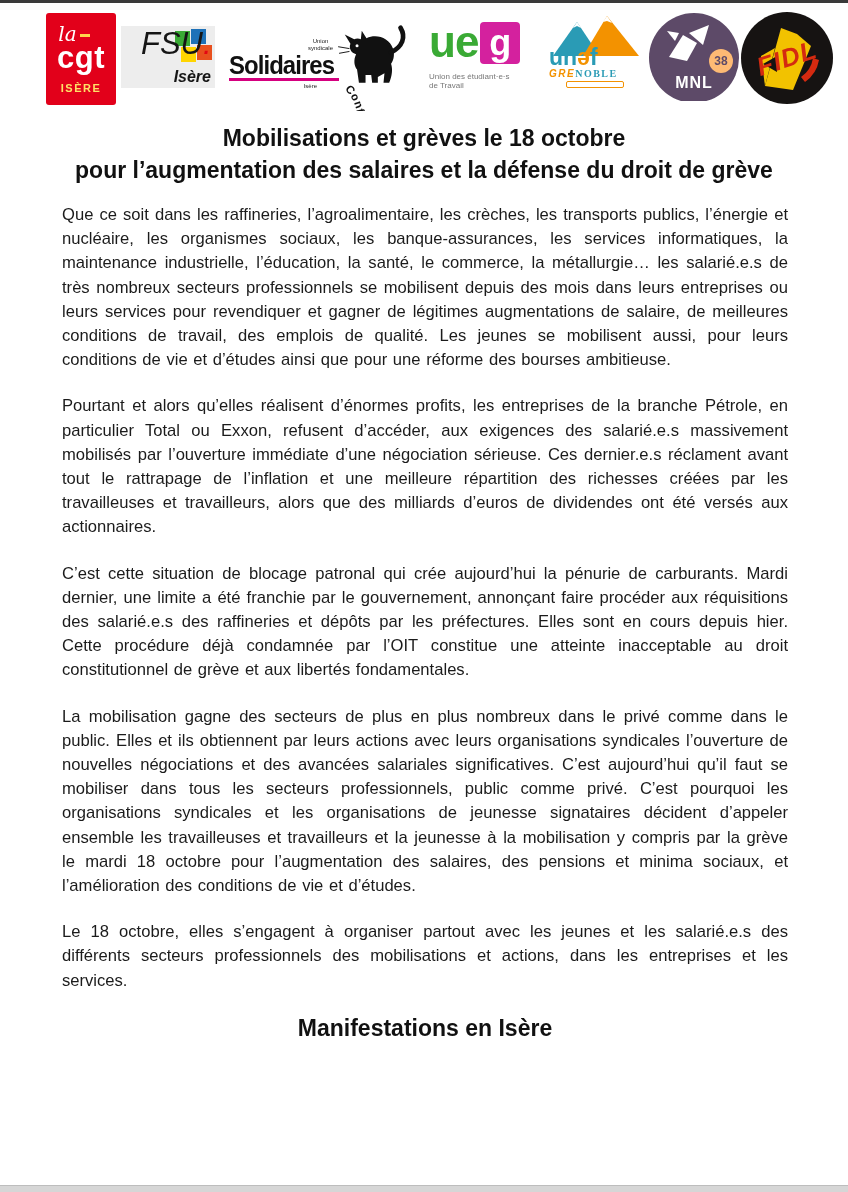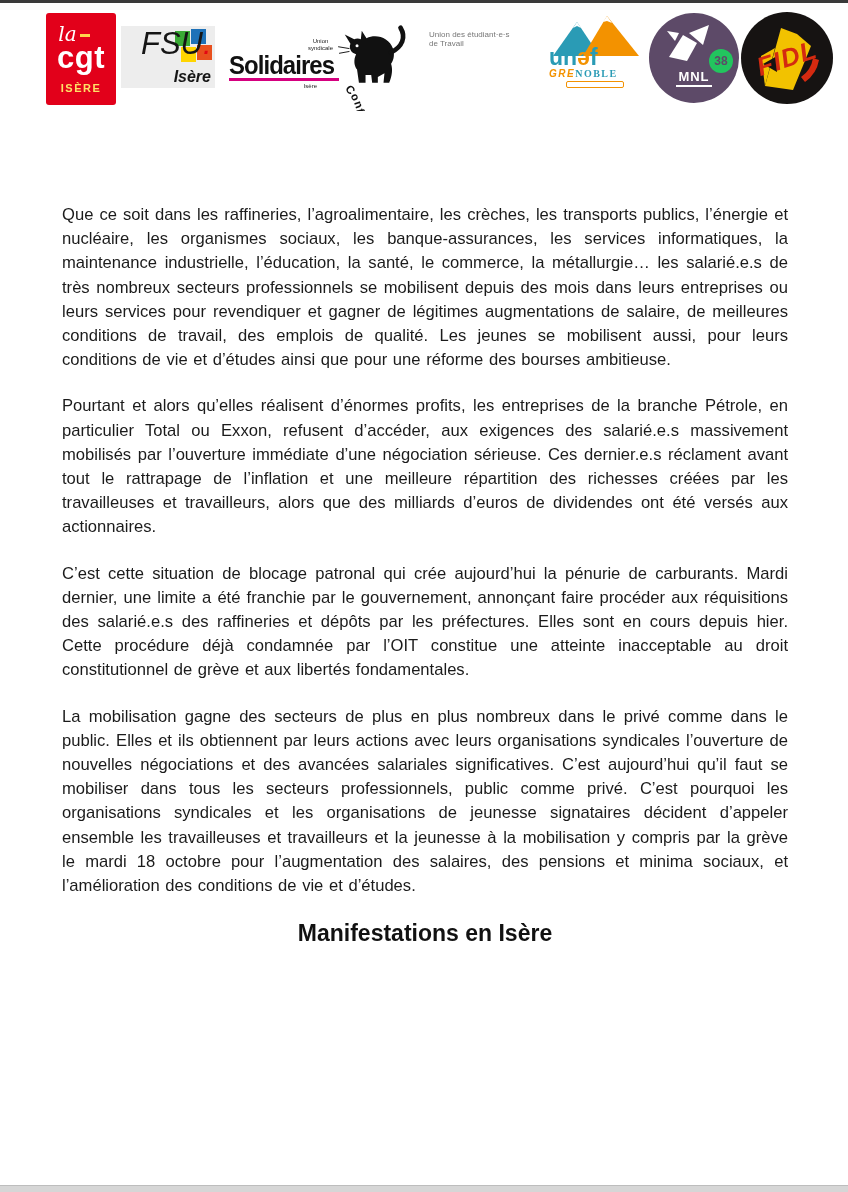--- a/index.html
+++ b/index.html
@@ -61,24 +61,24 @@
   .unef-e { color:#f39200; }
   .unef-city { font-size:10px; font-weight:bold; letter-spacing:1.5px; line-height:11px; }
   .unef-city .c1 { color:#f39200;font-style:italic; } .unef-city .c2 { color:#2a9bb5;font-family:Liberation Serif, serif; }
   .unef-tag { margin:2px auto 0; width:58px; height:7px; border:1px solid #f39200; border-radius:2px; }
 
   
   .mnl { left:649px; top:13px; width:90px; height:90px; border-radius:50%;
          display:flex; flex-direction:column; align-items:center; justify-content:flex-end; position:absolute; }
   .mnl-art { position:absolute; top:10px; left:14px; }
   .mnl-badge { position:absolute; right:6px; top:36px; width:24px; height:24px; border-radius:50%;
-               background:#22c55e; display:flex; align-items:center; justify-content:center;
+               background:#fdba74; display:flex; align-items:center; justify-content:center;
                font-size:12px; font-weight:bold; }
-  .mnl-main { position:relative; margin-bottom:16px; color:#ffffff; font-size:13px; font-weight:bold; letter-spacing:1px;
-              border-bottom:2px solid #ffffff; padding:0 2px 1px; }
+  .mnl-main { position:relative; margin-bottom:0; color:#ffffff; font-size:16px; font-weight:bold; letter-spacing:1px;
+              border-bottom:2px solid #ffffff; padding:0 2px 9px; }
 
   
   .fidl { left:741px; top:12px; width:92px; height:92px; border-radius:50%;
           display:flex; align-items:center; justify-content:center; overflow:hidden; position:absolute; }
   .fidl-fan { position:absolute; inset:0; }
   .fidl-main { position:relative; font-size:26px; font-weight:bold; font-style:italic;
                transform:rotate(-18deg); letter-spacing:1px; }
 
   
   .doc-title { position:absolute; top:122px; left:0; width:100%; text-align:center;
@@ -131,20 +131,26 @@
           <textPath href="#cnt-arc">Confédération  38  Nationale  du Travail</textPath>
         </text>
         <path fill="#111" d="M38 80 L36 66 C33 63 32 56 35 50 C30 49 27 44 29 39 L23 29 L33 34 C35 33 38 33 40 34 L41 25 L46 33 C56 28 70 32 74 44 C76 50 75 56 72 60 C74 66 73 73 70 80 L64 80 L65 70 L58 74 L58 80 L52 80 L51 72 L45 72 L45 80 Z"></path>
         <path fill="none" stroke="#111" stroke-width="5" stroke-linecap="round" d="M72 48 C84 42 88 32 82 22"></path>
         <circle cx="36" cy="41" r="1.6" fill="#fff"></circle>
         <path stroke="#111" stroke-width="1" d="M28 44 L16 42 M28 47 L17 49"></path>
       </svg>
     </div>
 
     <div class="logo ueg">
+      <div class="ueg-row">
+        <span class="ueg-ue">ue</span>
+        <span class="ueg-g-box">
+            <span class="ueg-g">g</span>
+          </span>
+      </div>
       <div class="ueg-sub">
         <div>Union des étudiant·e·s</div>
         <div>de Travail</div>
       </div>
     </div>
 
     <div class="logo unef">
       <svg width="92" height="46" viewBox="0 0 92 46">
         <path d="M4 44 L28 10 L44 34 L50 44 Z" fill="#2a9bb5"></path>
         <path d="M34 44 L58 4 L90 44 Z" fill="#f39200"></path>
@@ -170,25 +176,30 @@
       <svg class="fidl-fan" width="92" height="92" viewBox="0 0 92 92">
         <path d="M24 74 L40 16 L56 22 L70 34 L52 78 Z" fill="#f2c200"></path>
         <path d="M24 74 L34 36 L20 44 Z" fill="#f2c200"></path>
         <path d="M22 52 L36 44 L36 60 Z" fill="#161312"></path>
         <path d="M64 70 A34 34 0 0 0 78 48 L72 46 A28 28 0 0 1 60 65 Z" fill="#d42a10"></path>
       </svg>
       <div class="fidl-main" style="color:#d42a10">FIDL</div>
     </div>
   </div>
 
+  <div class="doc-title">
+    <div>Mobilisations et grèves le 18 octobre</div>
+    <div>pour l’augmentation des salaires et la défense du droit de grève</div>
+  </div>
 
   <div class="content">
     <p>Que ce soit dans les raffineries, l’agroalimentaire, les crèches, les transports publics, l’énergie et nucléaire, les organismes sociaux, les banque-assurances, les services informatiques, la maintenance industrielle, l’éducation, la santé, le commerce, la métallurgie… les salarié.e.s de très nombreux secteurs professionnels se mobilisent depuis des mois dans leurs entreprises ou leurs services pour revendiquer et gagner de légitimes augmentations de salaire, de meilleures conditions de travail, des emplois de qualité. Les jeunes se mobilisent aussi, pour leurs conditions de vie et d’études ainsi que pour une réforme des bourses ambitieuse.</p>
     <p>Pourtant et alors qu’elles réalisent d’énormes profits, les entreprises de la branche Pétrole, en particulier Total ou Exxon, refusent d’accéder, aux exigences des salarié.e.s massivement mobilisés par l’ouverture immédiate d’une négociation sérieuse. Ces dernier.e.s réclament avant tout le rattrapage de l’inflation et une meilleure répartition des richesses créées par les travailleuses et travailleurs, alors que des milliards d’euros de dividendes ont été versés aux actionnaires.</p>
     <p>C’est cette situation de blocage patronal qui crée aujourd’hui la pénurie de carburants. Mardi dernier, une limite a été franchie par le gouvernement, annonçant faire procéder aux réquisitions des salarié.e.s des raffineries et dépôts par les préfectures. Elles sont en cours depuis hier. Cette procédure déjà condamnée par l’OIT constitue une atteinte inacceptable au droit constitutionnel de grève et aux libertés fondamentales.</p>
     <p>La mobilisation gagne des secteurs de plus en plus nombreux dans le privé comme dans le public. Elles et ils obtiennent par leurs actions avec leurs organisations syndicales l’ouverture de nouvelles négociations et des avancées salariales significatives. C’est aujourd’hui qu’il faut se mobiliser dans tous les secteurs professionnels, public comme privé. C’est pourquoi les organisations syndicales et les organisations de jeunesse signataires décident d’appeler ensemble les travailleuses et travailleurs et la jeunesse à la mobilisation y compris par la grève le mardi 18 octobre pour l’augmentation des salaires, des pensions et minima sociaux, et l’amélioration des conditions de vie et d’études.</p>
+    <p>Le 18 octobre, elles s’engagent à organiser partout avec les jeunes et les salarié.e.s des différents secteurs professionnels des mobilisations et actions, dans les entreprises et les services.</p>
 
     <div class="section-heading">Manifestations en Isère</div>
 
   </div>
 
   <div class="bottom-bar"></div>
 </div>
 
 </body></html>

